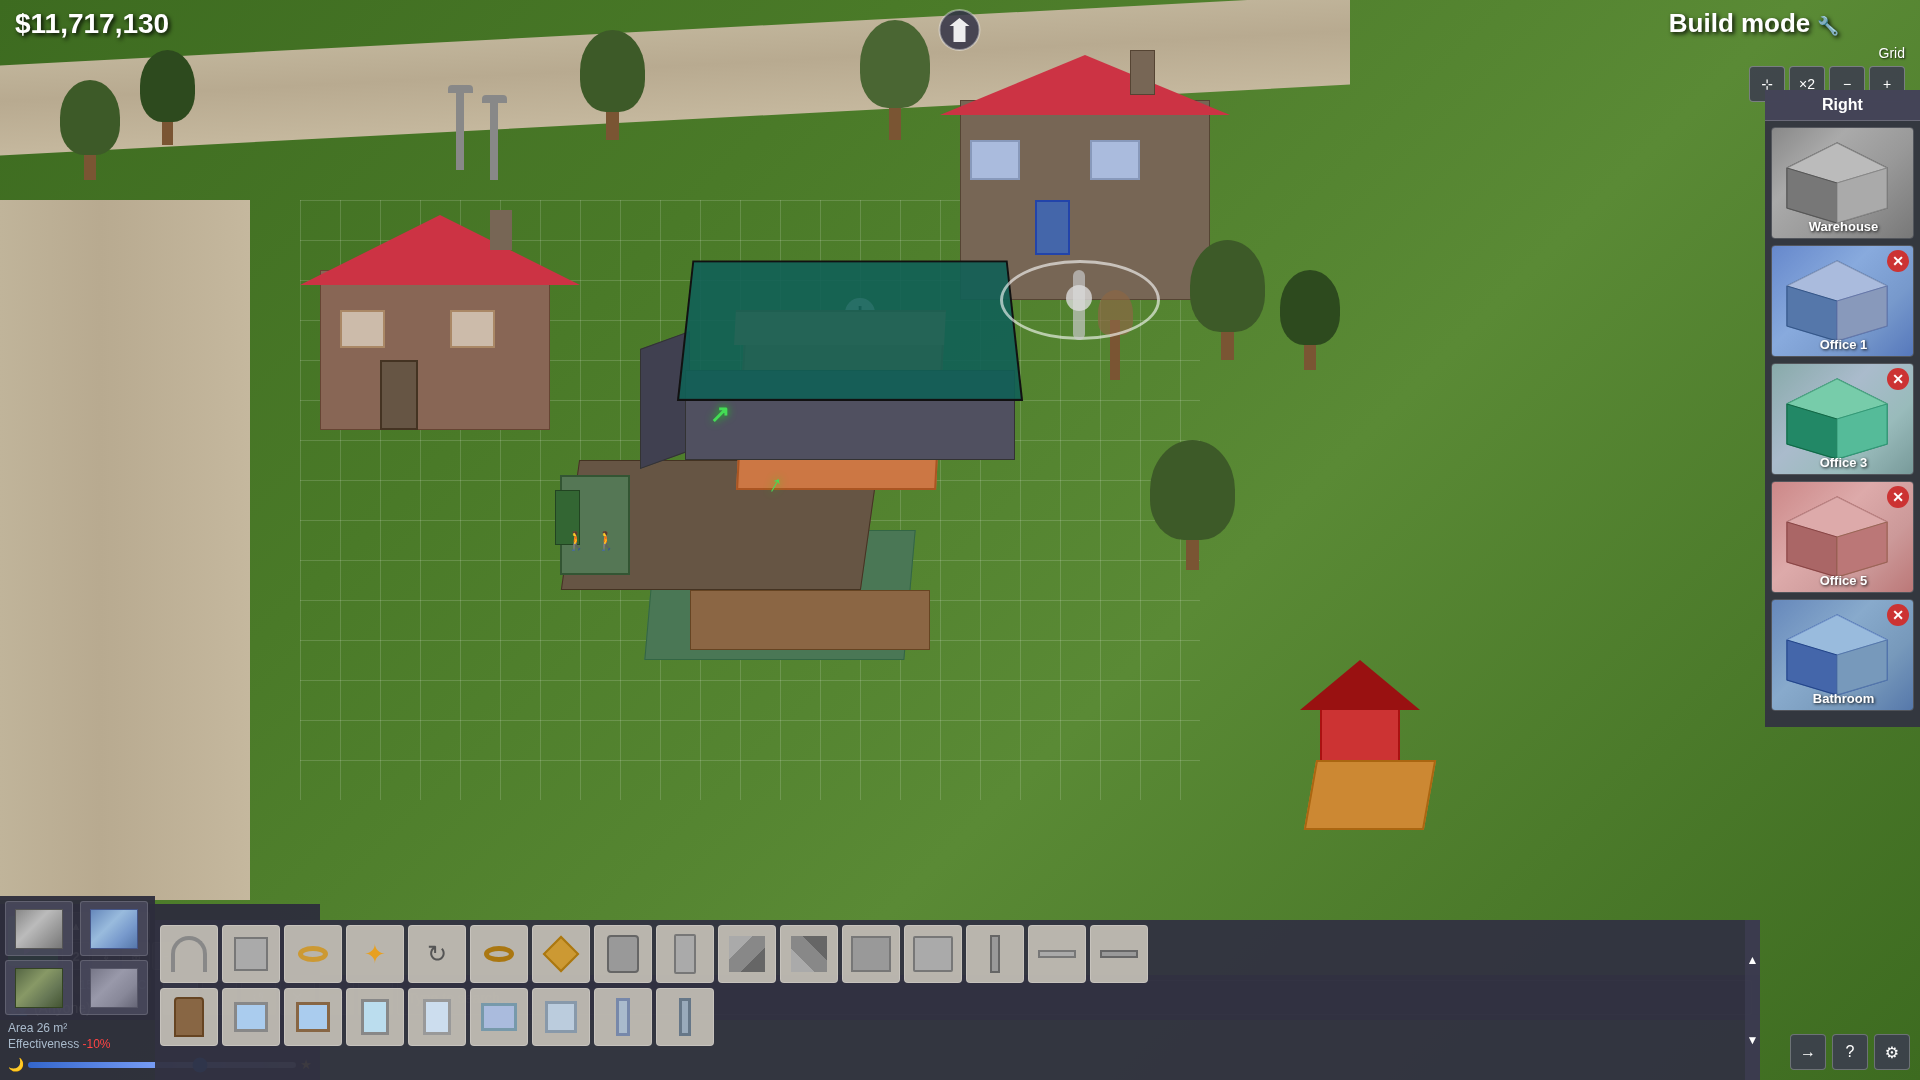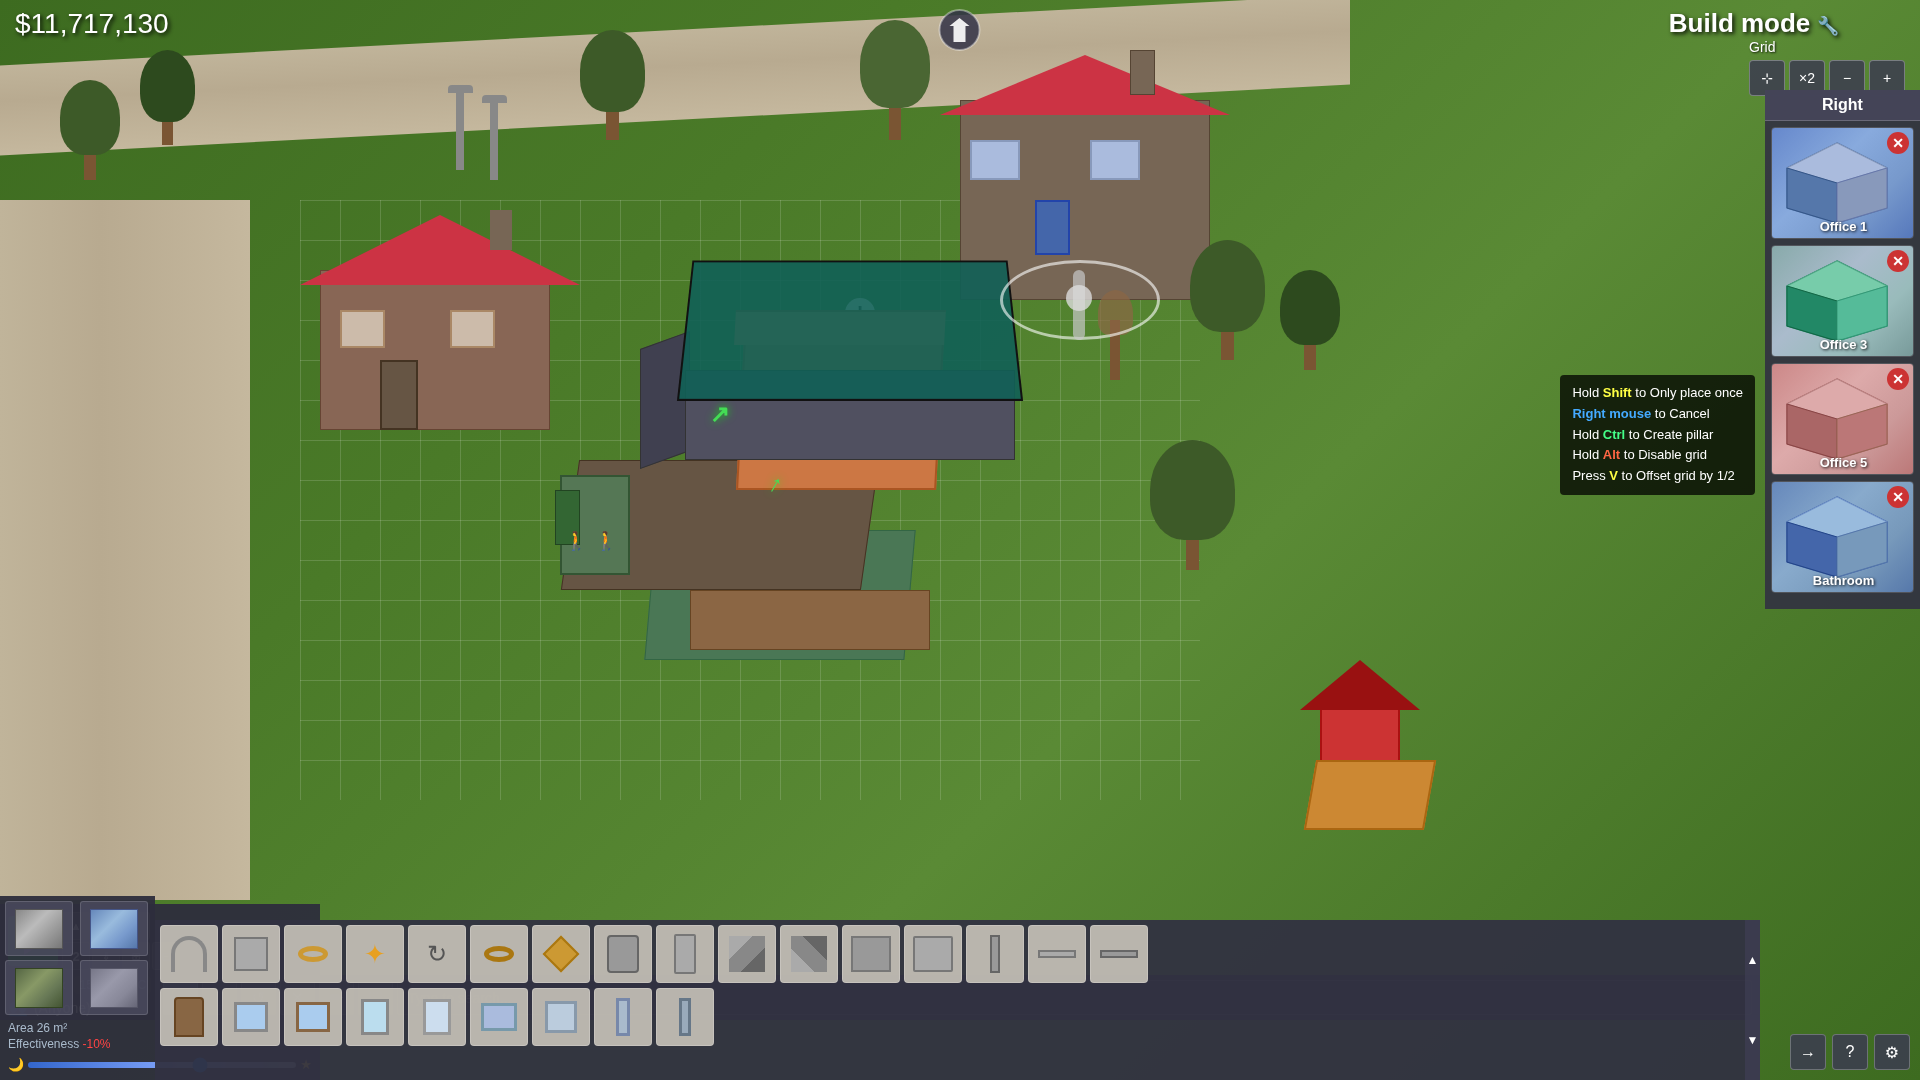--- a/index.html
+++ b/index.html
@@ -94,41 +94,42 @@
       pointer-events: none;
       z-index: 100;
     }
 
     .money-display {
       position: absolute;
       top: 8px;
       left: 15px;
       color: white;
       font-size: 28px;
-      font-weight: normal;
+      font-weight: bold;
       text-shadow: 2px 2px 4px rgba(0,0,0,0.9);
     }
 
     .build-mode-label {
       position: absolute;
       top: 8px;
       right: 80px;
       color: white;
       font-size: 26px;
       font-weight: bold;
       text-shadow: 2px 2px 4px rgba(0,0,0,0.9);
     }
 
     
     .grid-controls {
       position: absolute;
-      top: 39px;
+      top: 45px;
       right: 15px;
       display: flex;
       flex-direction: column;
+      align-items: flex-end;
       gap: 5px;
       z-index: 100;
     }
 
     .grid-label {
       color: white;
       font-size: 14px;
       text-shadow: 1px 1px 2px rgba(0,0,0,0.8);
     }
 
@@ -858,27 +859,20 @@
   <div style="position:absolute;top:700px;left:1320px;width:80px;height:90px;background:#cc3333;border:2px solid #aa1111;z-index:20;"></div>
   <div style="position:absolute;top:660px;left:1300px;width:0;height:0;border-left:60px solid transparent;border-right:60px solid transparent;border-bottom:50px solid #991111;z-index:21;"></div>
 
   <div style="position:absolute;top:760px;left:1310px;width:120px;height:70px;background:#cc8833;border:2px solid #aa6611;z-index:20;transform:skewX(-10deg);"></div>
 
   <div style="position:absolute;top:100px;left:490px;width:8px;height:80px;background:#888;z-index:15;"></div>
   <div style="position:absolute;top:95px;left:482px;width:25px;height:8px;background:#888;border-radius:4px 4px 0 0;z-index:15;"></div>
   <div style="position:absolute;top:90px;left:456px;width:8px;height:80px;background:#888;z-index:15;"></div>
   <div style="position:absolute;top:85px;left:448px;width:25px;height:8px;background:#888;border-radius:4px 4px 0 0;z-index:15;"></div>
 
-  <div class="hint-box">
-    Hold <span class="hint-key">Shift</span> to Only place once<br>
-    <span class="hint-key-blue">Right mouse</span> to Cancel<br>
-    Hold <span class="hint-key-green">Ctrl</span> to Create pillar<br>
-    Hold <span class="hint-key-red">Alt</span> to Disable grid<br>
-    Press <span class="hint-key">V</span> to Offset grid by 1/2
-  </div>
 
 </div>
 
 <div id="top-bar">
   <div class="money-display">$11,717,130</div>
 
   <div style="position:absolute;top:8px;left:50%;transform:translateX(-50%);z-index:110;">
     <svg width="45" height="45" viewBox="0 0 45 45">
       <circle cx="22" cy="22" r="20" fill="rgba(50,50,70,0.85)" stroke="rgba(255,255,255,0.4)" stroke-width="2"></circle>
       <path d="M22 10 L32 18 L28 18 L28 34 L16 34 L16 18 L12 18 Z" fill="white" opacity="0.9"></path>
@@ -896,20 +890,31 @@
     <div class="grid-btn">⊹</div>
     <div class="grid-btn">×2</div>
     <div class="grid-btn">−</div>
     <div class="grid-btn">+</div>
   </div>
 </div>
 
 <div id="right-panel">
   <div class="style-header">Right</div>
 
+  <div class="style-item">
+    <div class="style-item-preview preview-warehouse">
+      <svg width="120" height="90" viewBox="0 0 120 90" style="position:absolute;top:5px;left:5px;">
+        <polygon points="60,10 110,35 110,75 60,90 10,75 10,35" fill="#999" stroke="#666" stroke-width="1.5"></polygon>
+        <polygon points="60,10 110,35 60,50 10,35" fill="#bbb" stroke="#888" stroke-width="1"></polygon>
+        <polygon points="10,35 60,50 60,90 10,75" fill="#777" stroke="#555" stroke-width="1"></polygon>
+        <polygon points="110,35 60,50 60,90 110,75" fill="#aaa" stroke="#888" stroke-width="1"></polygon>
+      </svg>
+      <div class="style-item-label">Warehouse</div>
+    </div>
+  </div>
 
   <div class="style-item">
     <div class="style-delete-btn">✕</div>
     <div class="style-item-preview preview-office1">
       <svg width="120" height="90" viewBox="0 0 120 90" style="position:absolute;top:5px;left:5px;">
         <polygon points="60,10 110,35 110,75 60,90 10,75 10,35" fill="#7799cc" stroke="#5577aa" stroke-width="1.5"></polygon>
         <polygon points="60,10 110,35 60,50 10,35" fill="#aabbdd" stroke="#8899bb" stroke-width="1"></polygon>
         <polygon points="10,35 60,50 60,90 10,75" fill="#5577aa" stroke="#335588" stroke-width="1"></polygon>
         <polygon points="110,35 60,50 60,90 110,75" fill="#8899bb" stroke="#6677aa" stroke-width="1"></polygon>
       </svg>

